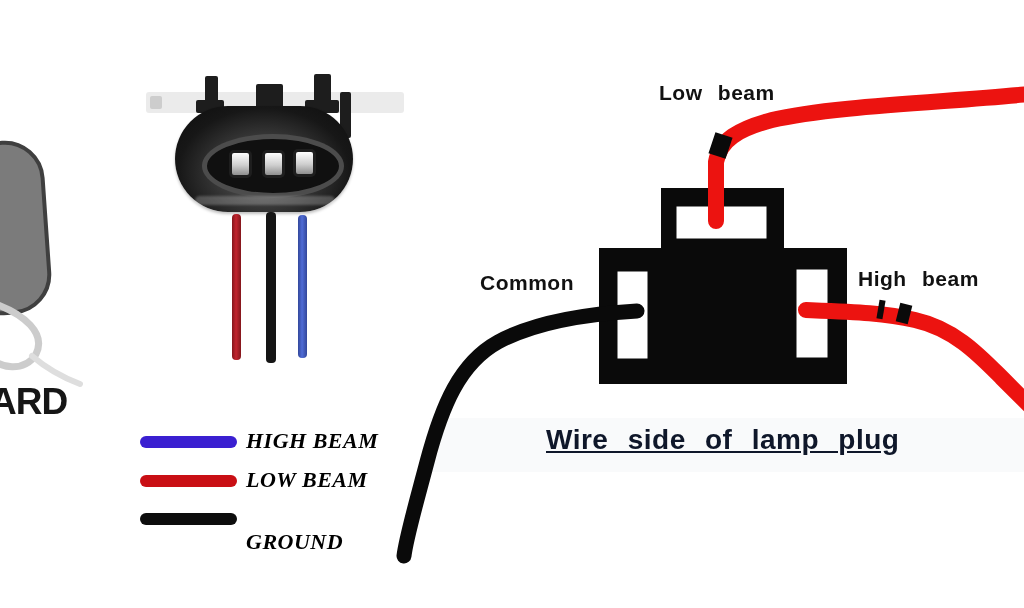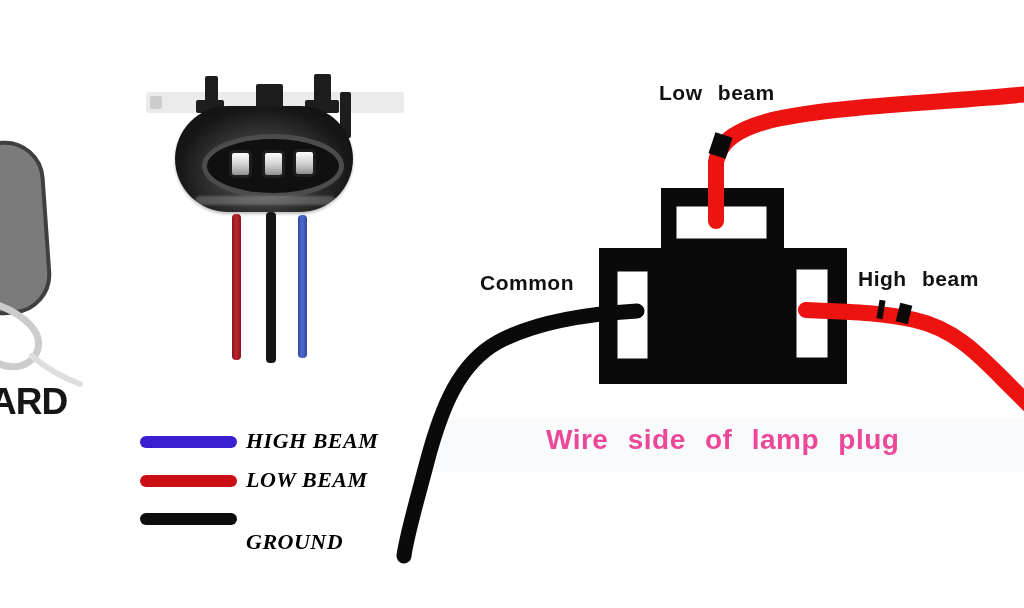--- a/index.html
+++ b/index.html
@@ -141,15 +141,15 @@
 
     <path d="M 806 310 C 855 312 885 313 915 320 C 955 329 980 356 1002 378 C 1012 388 1022 398 1032 408" fill="none" stroke-width="16" stroke-linecap="round" stroke="#ec1310"></path>
     <path d="M 878 309 L 884 310" fill="none" stroke-width="19" stroke-linecap="butt" stroke="#0a0a0a"></path>
     <path d="M 898 312 L 910 315" fill="none" stroke-width="19" stroke-linecap="butt" stroke="#0a0a0a"></path>
   </svg>
 
   <div class="abs dlabel low-beam-label">Low beam</div>
   <div class="abs dlabel common-label">Common</div>
   <div class="abs dlabel high-beam-label">High beam</div>
 
-  <div class="abs caption" style="color: #ec4899;">Wire side of lamp plug</div>
+  <div class="abs caption" style="color: #0f172a; text-decoration: underline;">Wire side of lamp plug</div>
 
 </div>
 
 </body></html>

